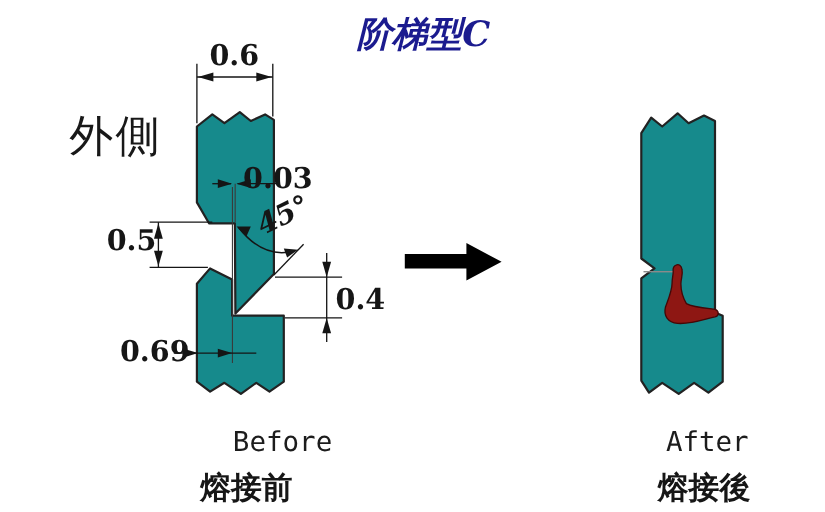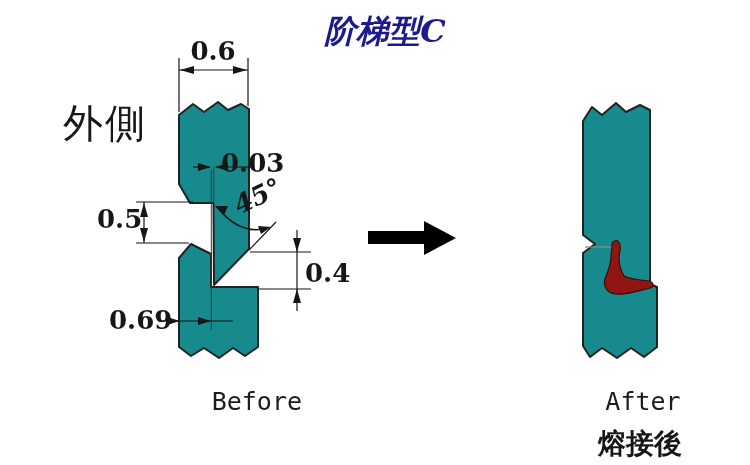--- a/index.html
+++ b/index.html
@@ -110,15 +110,16 @@
   <div class="lbl side-label">外側</div>
 
   <div class="lbl dim dim-08">0.6</div>
   <div class="lbl dim dim-003">0.03</div>
   <div class="lbl dim dim-45">45°</div>
   <div class="lbl dim dim-05">0.5</div>
   <div class="lbl dim dim-04">0.4</div>
   <div class="lbl dim dim-037">0.69</div>
 
   <div class="lbl cap-en before-en">Before</div>
+  <div class="lbl cap-zh before-zh">熔接前</div>
   <div class="lbl cap-en after-en">After</div>
   <div class="lbl cap-zh after-zh">熔接後</div>
 </div>
 
 </body></html>

